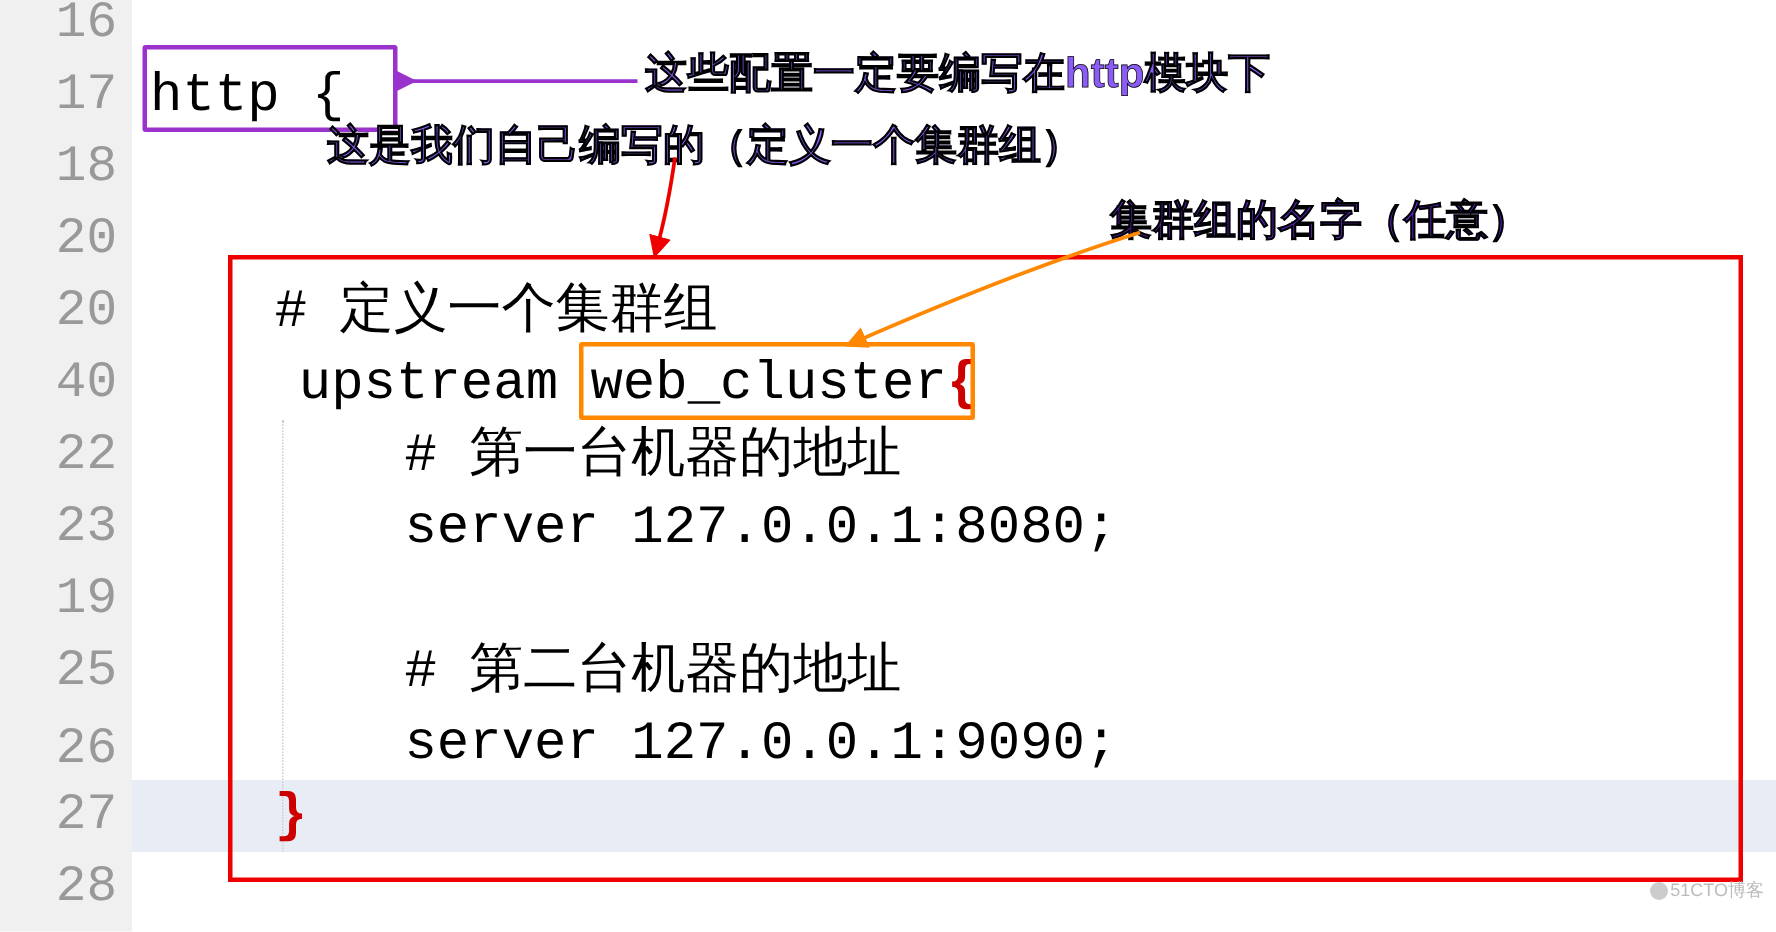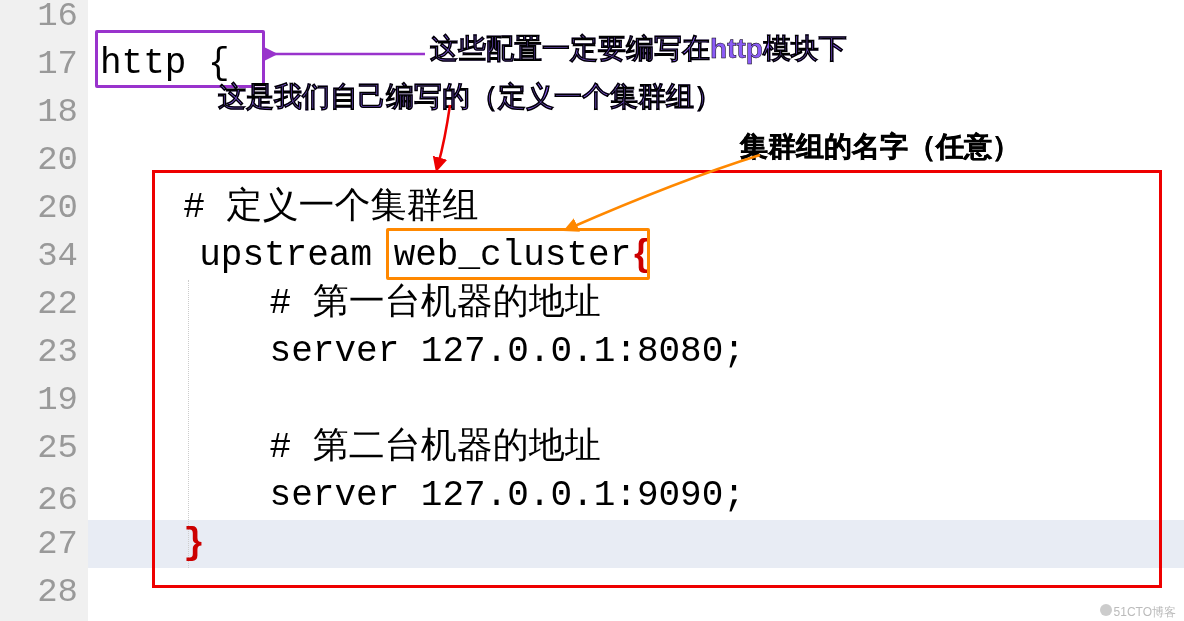--- a/index.html
+++ b/index.html
@@ -56,37 +56,37 @@
     }
     .annotation {
       position: absolute;
       font-family: 'SimSun', 'Microsoft YaHei', sans-serif;
       font-weight: bold;
       font-size: 28px;
       -webkit-text-stroke: 0.5px #000;
       white-space: nowrap;
     }
     .anno-red { color: #8b5cf6; text-shadow: 1px 1px 0 #fff; }
-    .anno-orange { color: #000000; text-shadow: 1px 1px 0 #fff; font-family: Liberation Serif, serif; }
+    .anno-orange { color: #6d28d9; text-shadow: 1px 1px 0 #fff; font-family: Liberation Serif, serif; }
     .highlight-row {
       position: absolute;
       left: 88px;
       right: 0;
       background: #e8ecf4;
       height: 48px;
     }
     .watermark {
       position: absolute;
       right: 8px;
-      bottom: 0;
+      bottom: 19px;
       font-size: 12px;
       color: #bbb;
       font-family: sans-serif;
       display: flex;
-      align-items: flex-start;
+      align-items: center;
       gap: 2px;
     }
     .watermark-icon {
       width: 12px; height: 12px; border-radius: 50%; background: #ccc;
       display: inline-block;
     }
     svg.arrow { position: absolute; overflow: visible; }
     .guide-line {
       position: absolute;
       width: 1px;
@@ -98,21 +98,21 @@
 
 <div class="gutter"></div>
 
 <div class="highlight-row" style="top:520px"></div>
 
 <div class="line-number" style="top:-8px">16</div>
 <div class="line-number" style="top:40px">17</div>
 <div class="line-number" style="top:88px">18</div>
 <div class="line-number" style="top:136px">20</div>
 <div class="line-number" style="top:184px">20</div>
-<div class="line-number" style="top:232px">34</div>
+<div class="line-number" style="top:232px">40</div>
 <div class="line-number" style="top:280px">22</div>
 <div class="line-number" style="top:328px">23</div>
 <div class="line-number" style="top:376px">19</div>
 <div class="line-number" style="top:424px">25</div>
 <div class="line-number" style="top:476px">26</div>
 <div class="line-number" style="top:520px">27</div>
 <div class="line-number" style="top:568px">28</div>
 
 <div class="guide-line" style="left:188px; top:280px; height:288px"></div>
 

